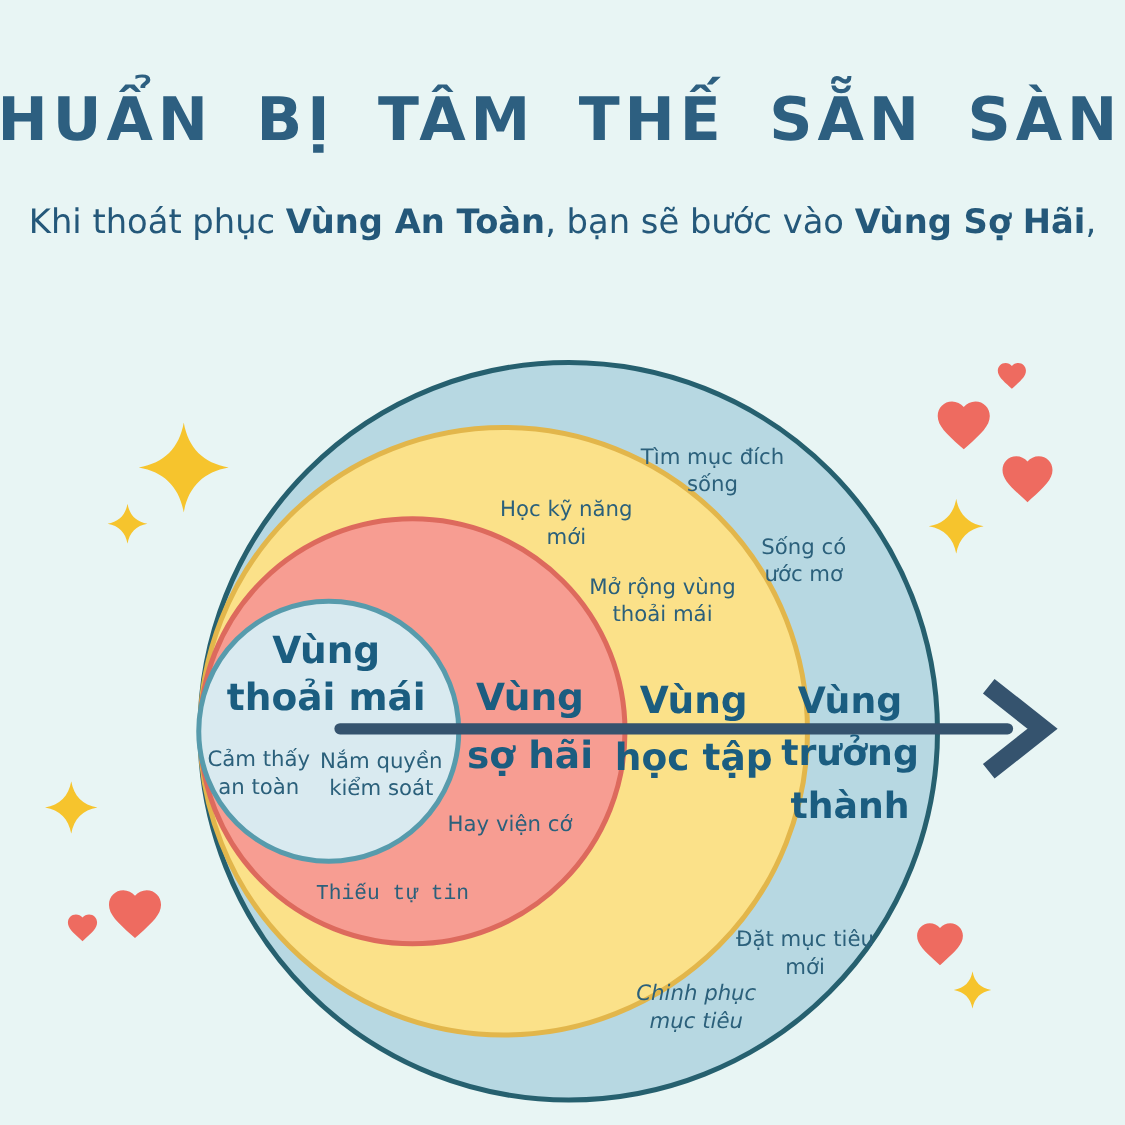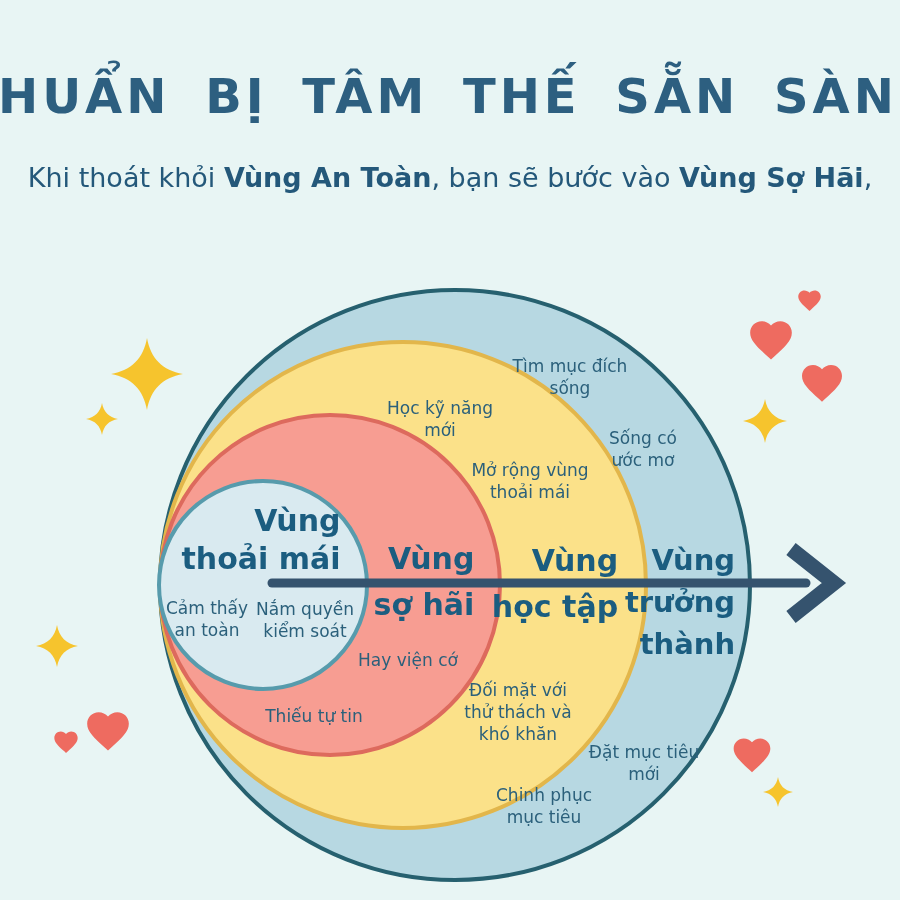--- a/index.html
+++ b/index.html
@@ -26,21 +26,21 @@
   .sub.l2{top:197px;}
   
   .circle{position:absolute;border-radius:50%;box-sizing:border-box;}
   .growth-c {left:158px;top:288px;width:594px;height:594px;background:var(--growth_fill,#b7d8e2);border:4px solid var(--growth_border,#26606f);}
   .learning-c{left:158px;top:340px;width:490px;height:490px;background:var(--learning_fill,#fbe189);border:4px solid var(--learning_border,#e2b64b);}
   .fear-c    {left:158px;top:413px;width:344px;height:344px;background:var(--fear_fill,#f79d92);border:4px solid var(--fear_border,#dd6a5d);}
   .comfort-c {left:157px;top:479px;width:212px;height:212px;background:var(--comfort_fill,#d9eaf0);border:4px solid var(--comfort_border,#579bac);}
   
   .ztitle{
     position:absolute;transform:translate(-50%,-50%);
-    text-align:right;white-space:pre-line;
+    text-align:center;white-space:pre-line;
     font-weight:bold;font-size:30px;color:var(--zone_title,#1b5d80);
   }
   .comfort-t {left:261px;top:540px;line-height:38px;}
   .fear-t    {left:424px;top:582px;line-height:46px;}
   .learning-t{left:555px;top:584px;line-height:46px;}
   .growth-t  {left:680px;top:602px;line-height:42px;font-size:29px;}
   .zlabel{
     position:absolute;transform:translate(-50%,-50%);
     text-align:center;white-space:pre-line;
     font-size:17px;line-height:22px;color:var(--label_text,#2b607b);
@@ -51,21 +51,21 @@
   .deco{position:absolute;}
   .heart path{fill:var(--heart,#ee6b60);}
   .sparkle path{fill:var(--sparkle,#f6c42d);}
 </style>
 </head>
 <body>
 
 <div class="page">
 
   <h1 class="main-title">CHUẨN BỊ TÂM THẾ SẴN SÀNG</h1>
-  <p class="sub l1"><span>Khi thoát khỏi </span><b>Vùng An Toàn</b><span>, bạn sẽ bước vào </span><b>Vùng Sợ Hãi</b><span>,</span></p>
+  <p class="sub l1"><span>Khi thoát phục </span><b>Vùng An Toàn</b><span>, bạn sẽ bước vào </span><b>Vùng Sợ Hãi</b><span>,</span></p>
 
   <div class="circle growth-c"></div>
   <div class="circle learning-c"></div>
   <div class="circle fear-c"></div>
   <div class="circle comfort-c"></div>
 
   <svg class="arrow-svg" width="900" height="900" viewBox="0 0 900 900">
     <line class="arrow-line" x1="272" y1="583" x2="806" y2="583" stroke-width="9" stroke-linecap="round"></line>
     <polyline class="arrow-line" points="791,549 834,583 791,617" fill="none" stroke-width="15" stroke-linejoin="miter"></polyline>
   </svg>
@@ -79,37 +79,34 @@
   <div class="ztitle growth-t">Vùng
 trưởng
 thành</div>
 
   <div class="zlabel" style="left:305px;top:620px;">Nắm quyền
 kiểm soát</div>
   <div class="zlabel" style="left:207px;top:619px;">Cảm thấy
 an toàn</div>
 
   <div class="zlabel" style="left:408px;top:660px;">Hay viện cớ</div>
-  <div class="zlabel" style="left:314px;top:716px;">Thiếu tự tin</div>
+  <div class="zlabel" style="left:314px;top:716px;font-family:Liberation Mono, monospace;">Thiếu tự tin</div>
 
-  <div class="zlabel" style="left:440px;top:419px;text-align:center;">Học kỹ năng
+  <div class="zlabel" style="left:453px;top:419px;text-align:center;">Học kỹ năng
 mới</div>
   <div class="zlabel" style="left:530px;top:481px;">Mở rộng vùng
 thoải mái</div>
-  <div class="zlabel" style="left:518px;top:712px;">Đối mặt với
-thử thách và
-khó khăn</div>
 
   <div class="zlabel" style="left:570px;top:377px;">Tìm mục đích
 sống</div>
   <div class="zlabel" style="left:643px;top:449px;">Sống có
 ước mơ</div>
   <div class="zlabel" style="left:644px;top:763px;">Đặt mục tiêu
 mới</div>
-  <div class="zlabel" style="left:544px;top:806px;">Chinh phục
+  <div class="zlabel" style="left:557px;top:806px;font-style:italic;">Chinh phục
 mục tiêu</div>
 
   <svg class="deco sparkle" style="left:111px;top:338px;" width="72" height="72" viewBox="0 0 24 24">
       <path d="M12 0C13.2 6.8 17.2 10.8 24 12 17.2 13.2 13.2 17.2 12 24 10.8 17.2 6.8 13.2 0 12 6.8 10.8 10.8 6.8 12 0Z"></path>
     </svg>
   <svg class="deco sparkle" style="left:86px;top:403px;" width="32" height="32" viewBox="0 0 24 24">
       <path d="M12 0C13.2 6.8 17.2 10.8 24 12 17.2 13.2 13.2 17.2 12 24 10.8 17.2 6.8 13.2 0 12 6.8 10.8 10.8 6.8 12 0Z"></path>
     </svg>
   <svg class="deco sparkle" style="left:36px;top:625px;" width="42" height="42" viewBox="0 0 24 24">
       <path d="M12 0C13.2 6.8 17.2 10.8 24 12 17.2 13.2 13.2 17.2 12 24 10.8 17.2 6.8 13.2 0 12 6.8 10.8 10.8 6.8 12 0Z"></path>

